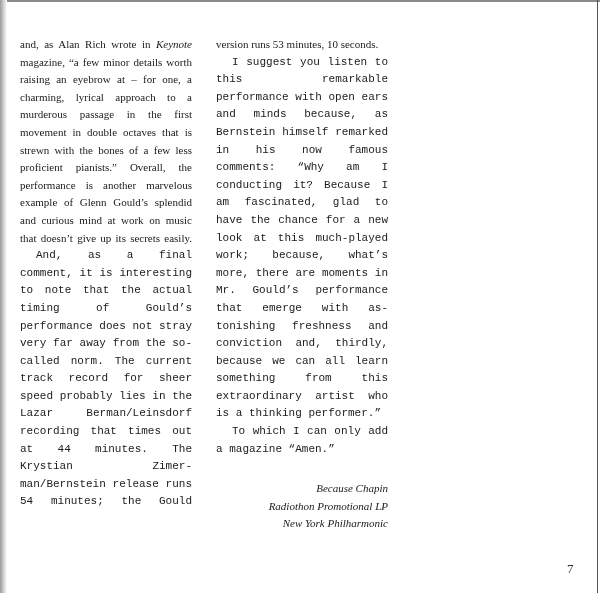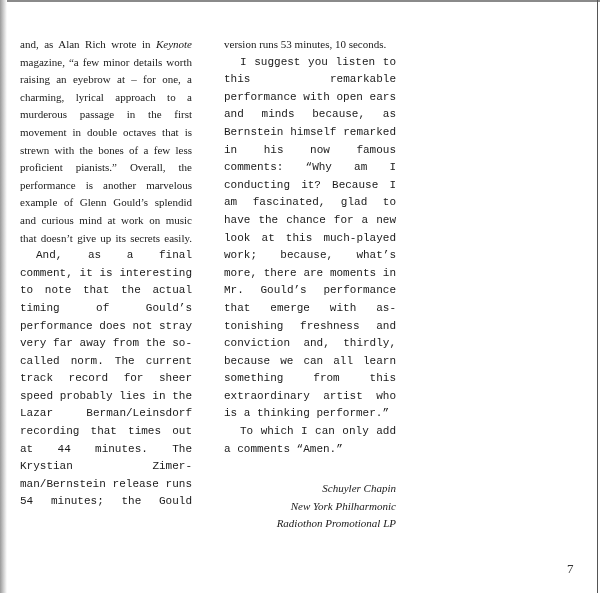--- a/index.html
+++ b/index.html
@@ -4,21 +4,21 @@
 <style>
   html, body { margin:0; padding:0; }
   body { width:600px; height:593px; background:#ffffff; position:relative; overflow:hidden;
          font-family:"Liberation Serif","DejaVu Serif",serif; color:#1a1a1a; }
   .top-edge { position:absolute; left:0; top:0; width:600px; height:2px; background:#8a8a8a; }
   .left-edge { position:absolute; left:0; top:0; width:7px; height:593px;
                background:linear-gradient(to right,#9a9a9a,#d8d8d8 60%,#ffffff); }
   .right-edge { position:absolute; right:2px; top:0; width:1px; height:593px; background:#555; }
   .col { position:absolute; top:36px; font-size:11px; line-height:17.6px; text-align:justify; }
   .col-left { left:20px; width:172px; }
-  .col-right { left:224px; width:172px; }
+  .col-right { left:216px; width:172px; }
   .col p { margin:0; }
   .col p.indent { text-indent:16px;font-family:Liberation Mono, monospace; }
   .col p.last { text-align-last:justify; }
   .ital { font-style:italic; }
   .signature { margin-top:22px; text-align:right; font-style:italic; }
   .signature div { line-height:17.6px; }
   .page-number { position:absolute; left:567px; top:561px; font-size:13px; color:#333; }
 </style>
 </head>
 <body>
@@ -28,21 +28,21 @@
 <div class="right-edge"></div>
 
 <div class="col col-left">
   <p class="last"><span>and, as Alan Rich wrote in </span><span class="ital">Keynote</span><span> magazine, “a few minor details worth raising an eyebrow at – for one, a charming, lyrical approach to a murderous passage in the first movement in dou­ble octaves that is strewn with the bones of a few less proficient pianists.” Overall, the performance is another marvelous example of Glenn Gould’s splendid and curi­ous mind at work on music that doesn’t give up its secrets easily.</span></p>
   <p class="indent last">And, as a final comment, it is interesting to note that the actual timing of Gould’s performance does not stray very far away from the so­called norm. The current track record for sheer speed probably lies in the Lazar Berman/Leinsdorf recording that times out at 44 min­utes. The Krystian Zimer­man/Bernstein release runs 54 minutes; the Gould</p>
 </div>
 
 <div class="col col-right">
   <p>version runs 53 minutes, 10 seconds.</p>
   <p class="indent">I suggest you listen to this remarkable performance with open ears and minds because, as Bernstein him­self remarked in his now fa­mous comments: “Why am I conducting it? Because I am fascinated, glad to have the chance for a new look at this much-played work; because, what’s more, there are mo­ments in Mr. Gould’s perfor­mance that emerge with as­tonishing freshness and con­viction and, thirdly, because we can all learn something from this extraordinary artist who is a thinking per­former.”</p>
-  <p class="indent">To which I can only add a comments “Amen.”</p>
+  <p class="indent">To which I can only add a magazine “Amen.”</p>
   <div class="signature">
-    <div>Schuyler Chapin</div>
+    <div>Because Chapin</div>
+    <div>Radiothon Promotional LP</div>
     <div>New York Philharmonic</div>
-    <div>Radiothon Promotional LP</div>
   </div>
 </div>
 
 <div class="page-number">7</div>
 
 </body></html>

